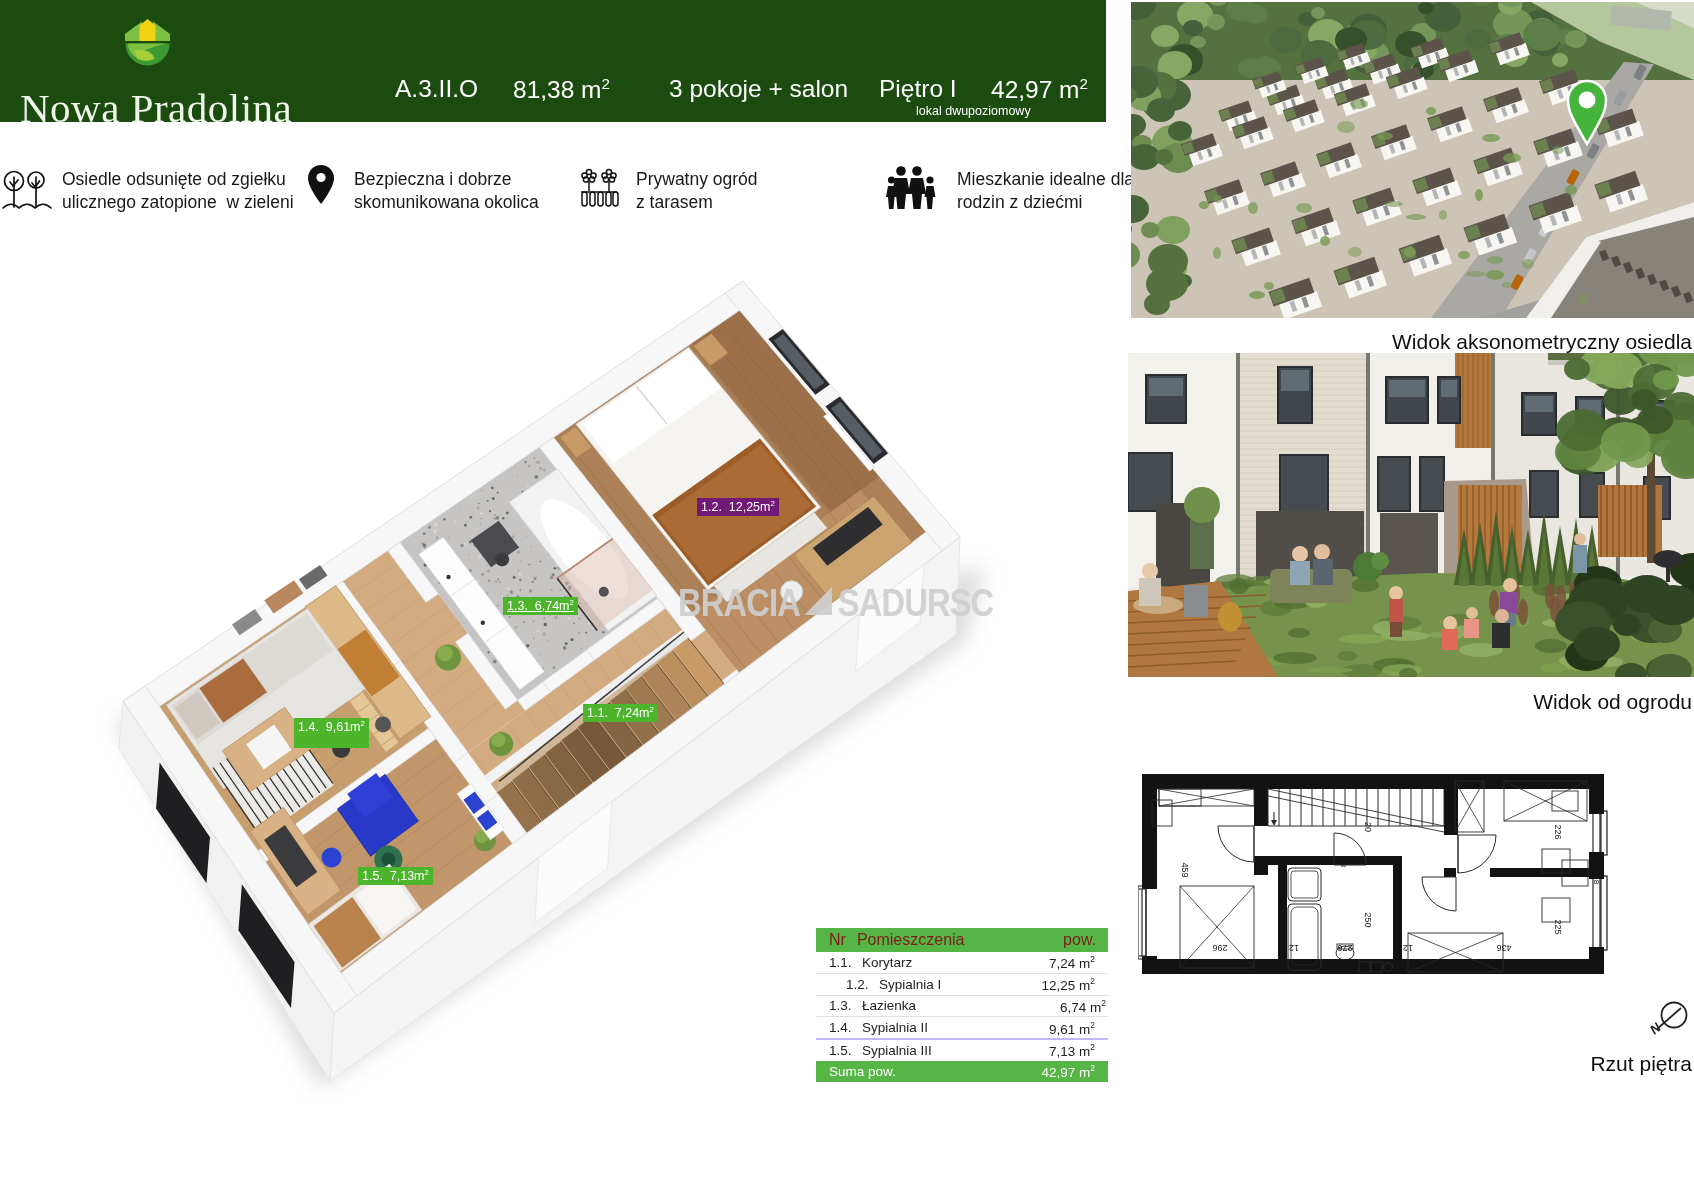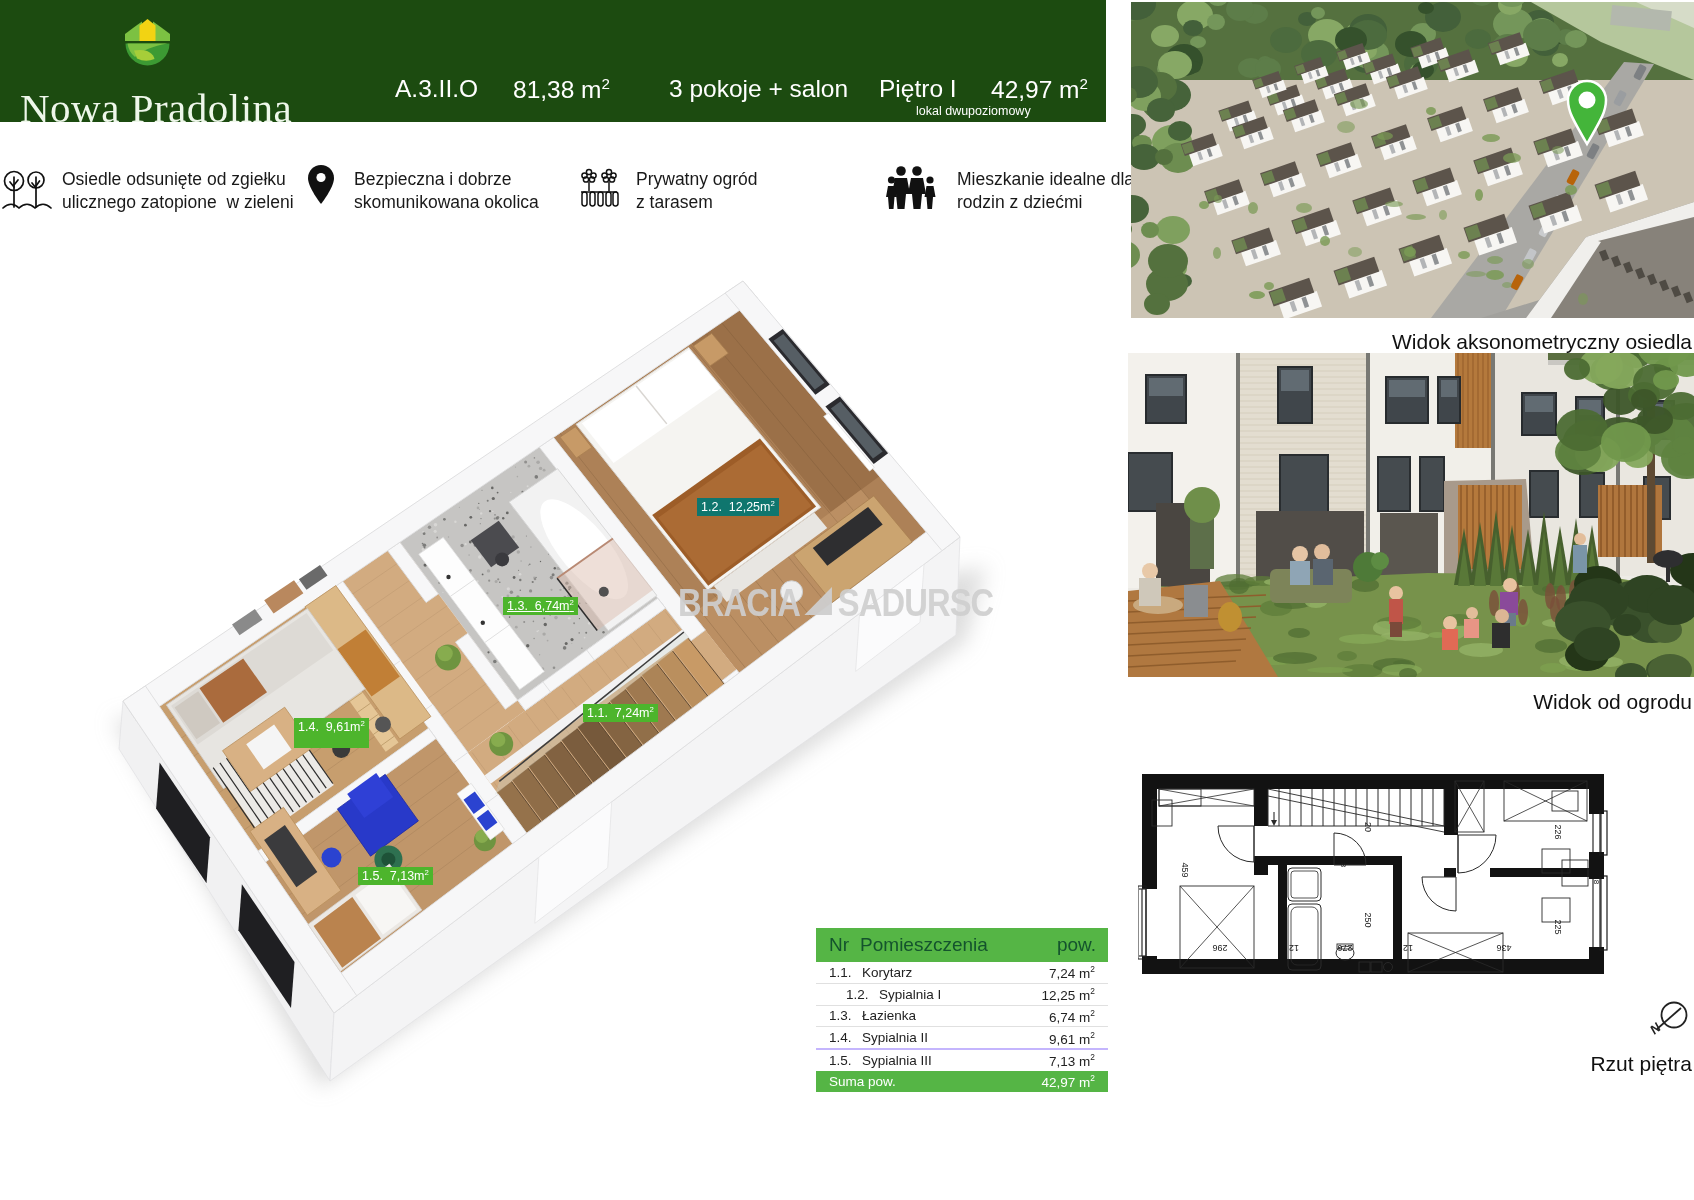--- a/index.html
+++ b/index.html
@@ -632,21 +632,21 @@
 <polygon points="389.1,869.9 355.3,894.9 382.9,934.8 416.8,909.3" fill="#f7f6f4"></polygon>
 <polygon points="352.3,897.1 313.6,925.9 342.2,967.7 381.0,938.5" fill="#ba834e"></polygon>
 <circle cx="484.9" cy="840.3" r="11" fill="#6f9440"></circle>
     <circle cx="481.9" cy="836.3" r="6.6" fill="#87ac4e"></circle>
 
 <polygon points="471.1,783.3 457.0,793.8 490.3,839.9 504.5,829.3" fill="#fafafa" stroke="#dadada" stroke-width="0.7"></polygon>
 <polygon points="474.8,791.4 463.5,799.8 473.7,813.9 485.1,805.5" fill="#2b43d0"></polygon>
 <polygon points="488.1,809.7 476.8,818.2 486.1,831.0 497.4,822.5" fill="#2b43d0"></polygon>
 </svg>
 
-<div class="abs" style="left:697px;top:498px;background:#0f766e;color:#ffffff;font-size:12.5px;padding:1px 4px 2px 4px;white-space:nowrap;">1.2.&nbsp; 12,25m<sup>2</sup></div>
+<div class="abs" style="left:697px;top:498px;background:#701a75;color:#ffffff;font-size:12.5px;padding:1px 4px 2px 4px;white-space:nowrap;">1.2.&nbsp; 12,25m<sup>2</sup></div>
 
 <div class="abs" style="left:503px;top:597px;background:#4db52c;color:#ffffff;font-size:12.5px;padding:1px 4px 2px 4px;white-space:nowrap;text-decoration:underline;">1.3.&nbsp; 6,74m<sup>2</sup></div>
 
 <div class="abs" style="left:583px;top:704px;background:#4db52c;color:#ffffff;font-size:12.5px;padding:1px 4px 2px 4px;white-space:nowrap;">1.1.&nbsp; 7,24m<sup>2</sup></div>
 
 <div class="abs" style="left:294px;top:718px;background:#4db52c;color:#ffffff;font-size:12.5px;padding:1px 4px 14px 4px;white-space:nowrap;">1.4.&nbsp; 9,61m<sup>2</sup></div>
 
 <div class="abs" style="left:358px;top:867px;background:#4db52c;color:#ffffff;font-size:12.5px;padding:1px 4px 2px 4px;white-space:nowrap;">1.5.&nbsp; 7,13m<sup>2</sup></div>
 
 <div class="abs" style="left:678px;top:582px;width:384px;height:44px;overflow:hidden;white-space:nowrap;color:rgba(206,206,206,0.92);font-size:38px;font-weight:bold;letter-spacing:-1px;transform:scaleX(0.86);transform-origin:0 0;">BRACIA<svg width="34" height="30" viewBox="0 0 34 30" style="margin:0 6px 0 4px;">
@@ -1441,41 +1441,41 @@
 <svg class="abs" style="left:1645px;top:995px;" width="46" height="42" viewBox="0 0 46 42">
   <circle cx="29" cy="20" r="12.5" fill="none" stroke="#222222" stroke-width="1.8"></circle>
   <path d="M36 13 L12 34" stroke="#222222" stroke-width="1.8" fill="none"></path>
   <text x="5" y="38" font-size="13" font-weight="bold" font-style="italic" fill="#222222" transform="rotate(-40 10 33)">N</text>
 </svg>
 
 <div class="abs" style="left:1094px;top:1052px;width:598px;text-align:right;color:#111111;font-size:21px;">Rzut piętra</div>
 
 <div class="abs" style="left:816px;top:928px;width:292px;">
 
-  <div style="background:#55b545;color:#14532d;height:34px;font-size:19px;display:flex;align-items:center;">
+  <div style="background:#55b545;color:#7f1d1d;height:24px;font-size:16px;display:flex;align-items:center;">
     <span style="margin-left:13px;">Nr</span>
       <span style="margin-left:11px;">Pomieszczenia</span>
       <span style="margin-left:auto;margin-right:12px;">pow.</span>
   </div>
 
   <div style="font-size:13.5px;color:#222222;">
     <div style="height:20.8px;display:flex;align-items:center;border-bottom:1px solid #e0e0e0;">
         <span style="margin-left:13px;width:33px;">1.1.</span>
         <span>Korytarz</span>
         <span style="margin-left:auto;margin-right:13px;">7,24 m<sup>2</sup></span>
       </div>
     <div style="height:20.8px;display:flex;align-items:center;border-bottom:1px solid #e0e0e0;">
         <span style="margin-left:30px;width:33px;">1.2.</span>
         <span>Sypialnia I</span>
         <span style="margin-left:auto;margin-right:13px;">12,25 m<sup>2</sup></span>
       </div>
     <div style="height:20.8px;display:flex;align-items:center;border-bottom:1px solid #e0e0e0;">
         <span style="margin-left:13px;width:33px;">1.3.</span>
         <span>Łazienka</span>
-        <span style="margin-left:auto;margin-right:13px;">6,74 m<sup>2</sup></span>
+        <span style="margin-left:auto;margin-right:2px;">6,74 m<sup>2</sup></span>
       </div>
     <div style="height:20.8px;display:flex;align-items:center;border-bottom:2px solid #c4b5fd;">
         <span style="margin-left:13px;width:33px;">1.4.</span>
         <span>Sypialnia II</span>
         <span style="margin-left:auto;margin-right:13px;">9,61 m<sup>2</sup></span>
       </div>
     <div style="height:20.8px;display:flex;align-items:center;">
         <span style="margin-left:13px;width:33px;">1.5.</span>
         <span>Sypialnia III</span>
         <span style="margin-left:auto;margin-right:13px;">7,13 m<sup>2</sup></span>

